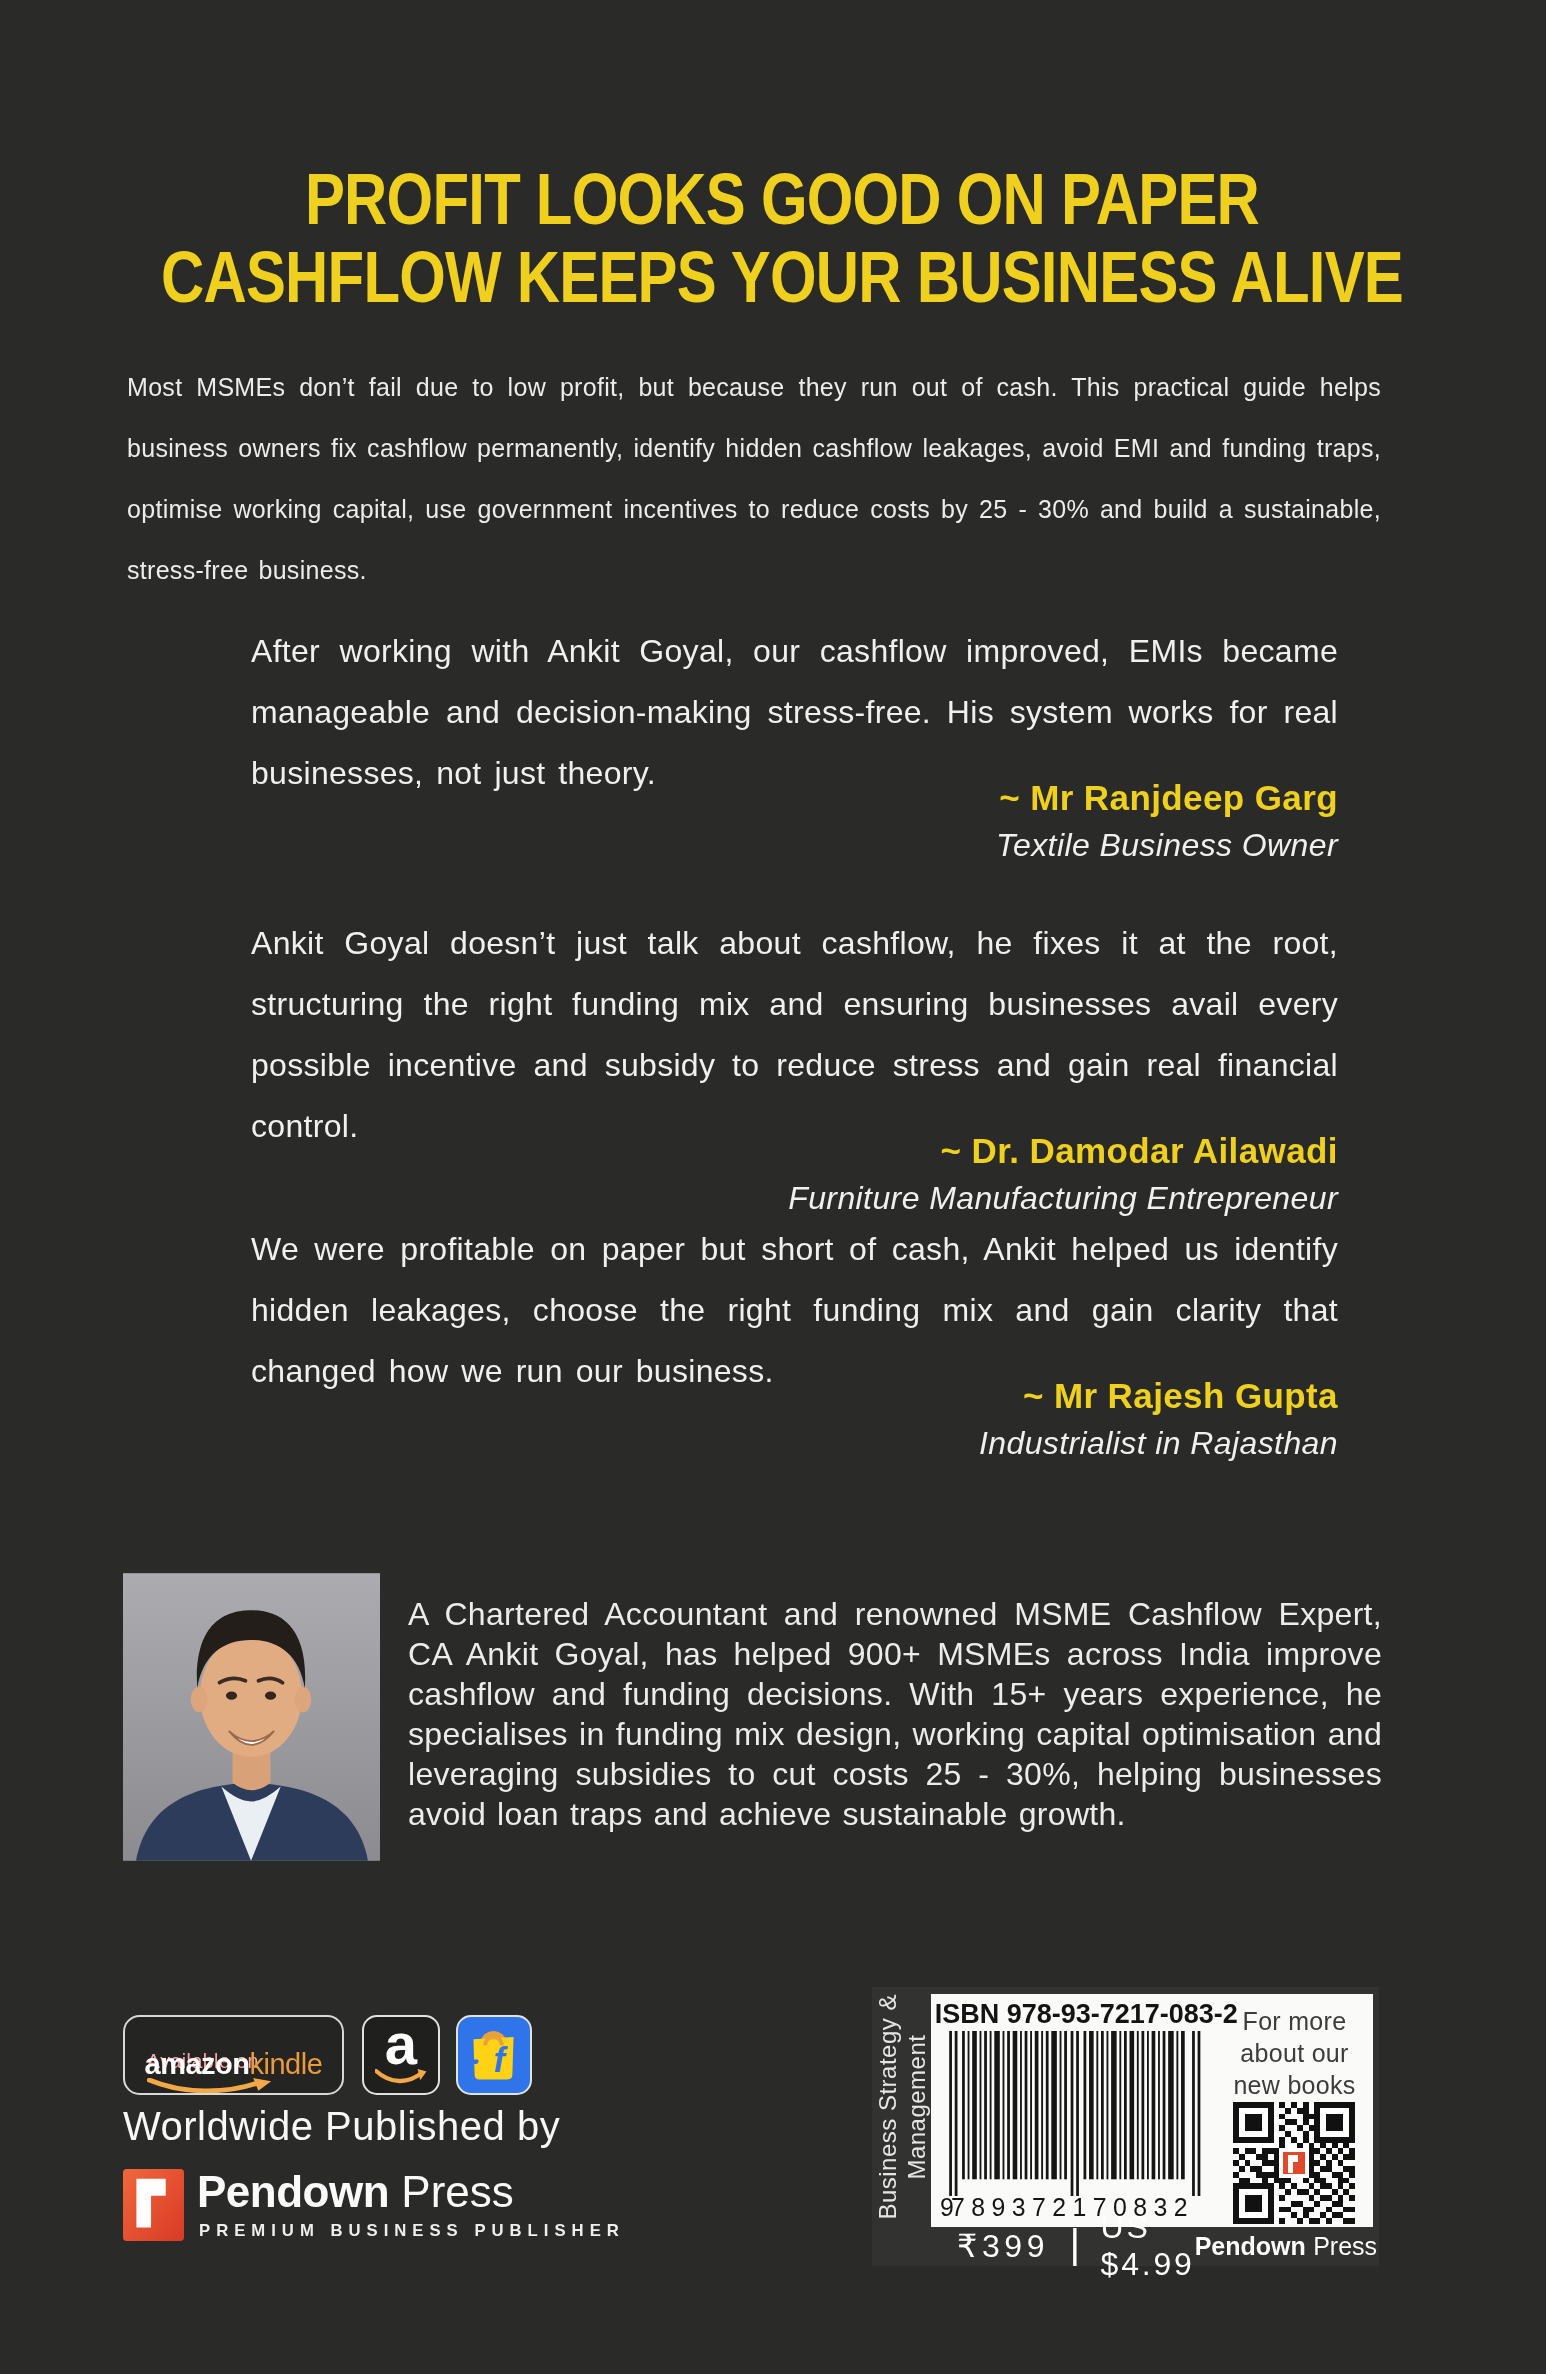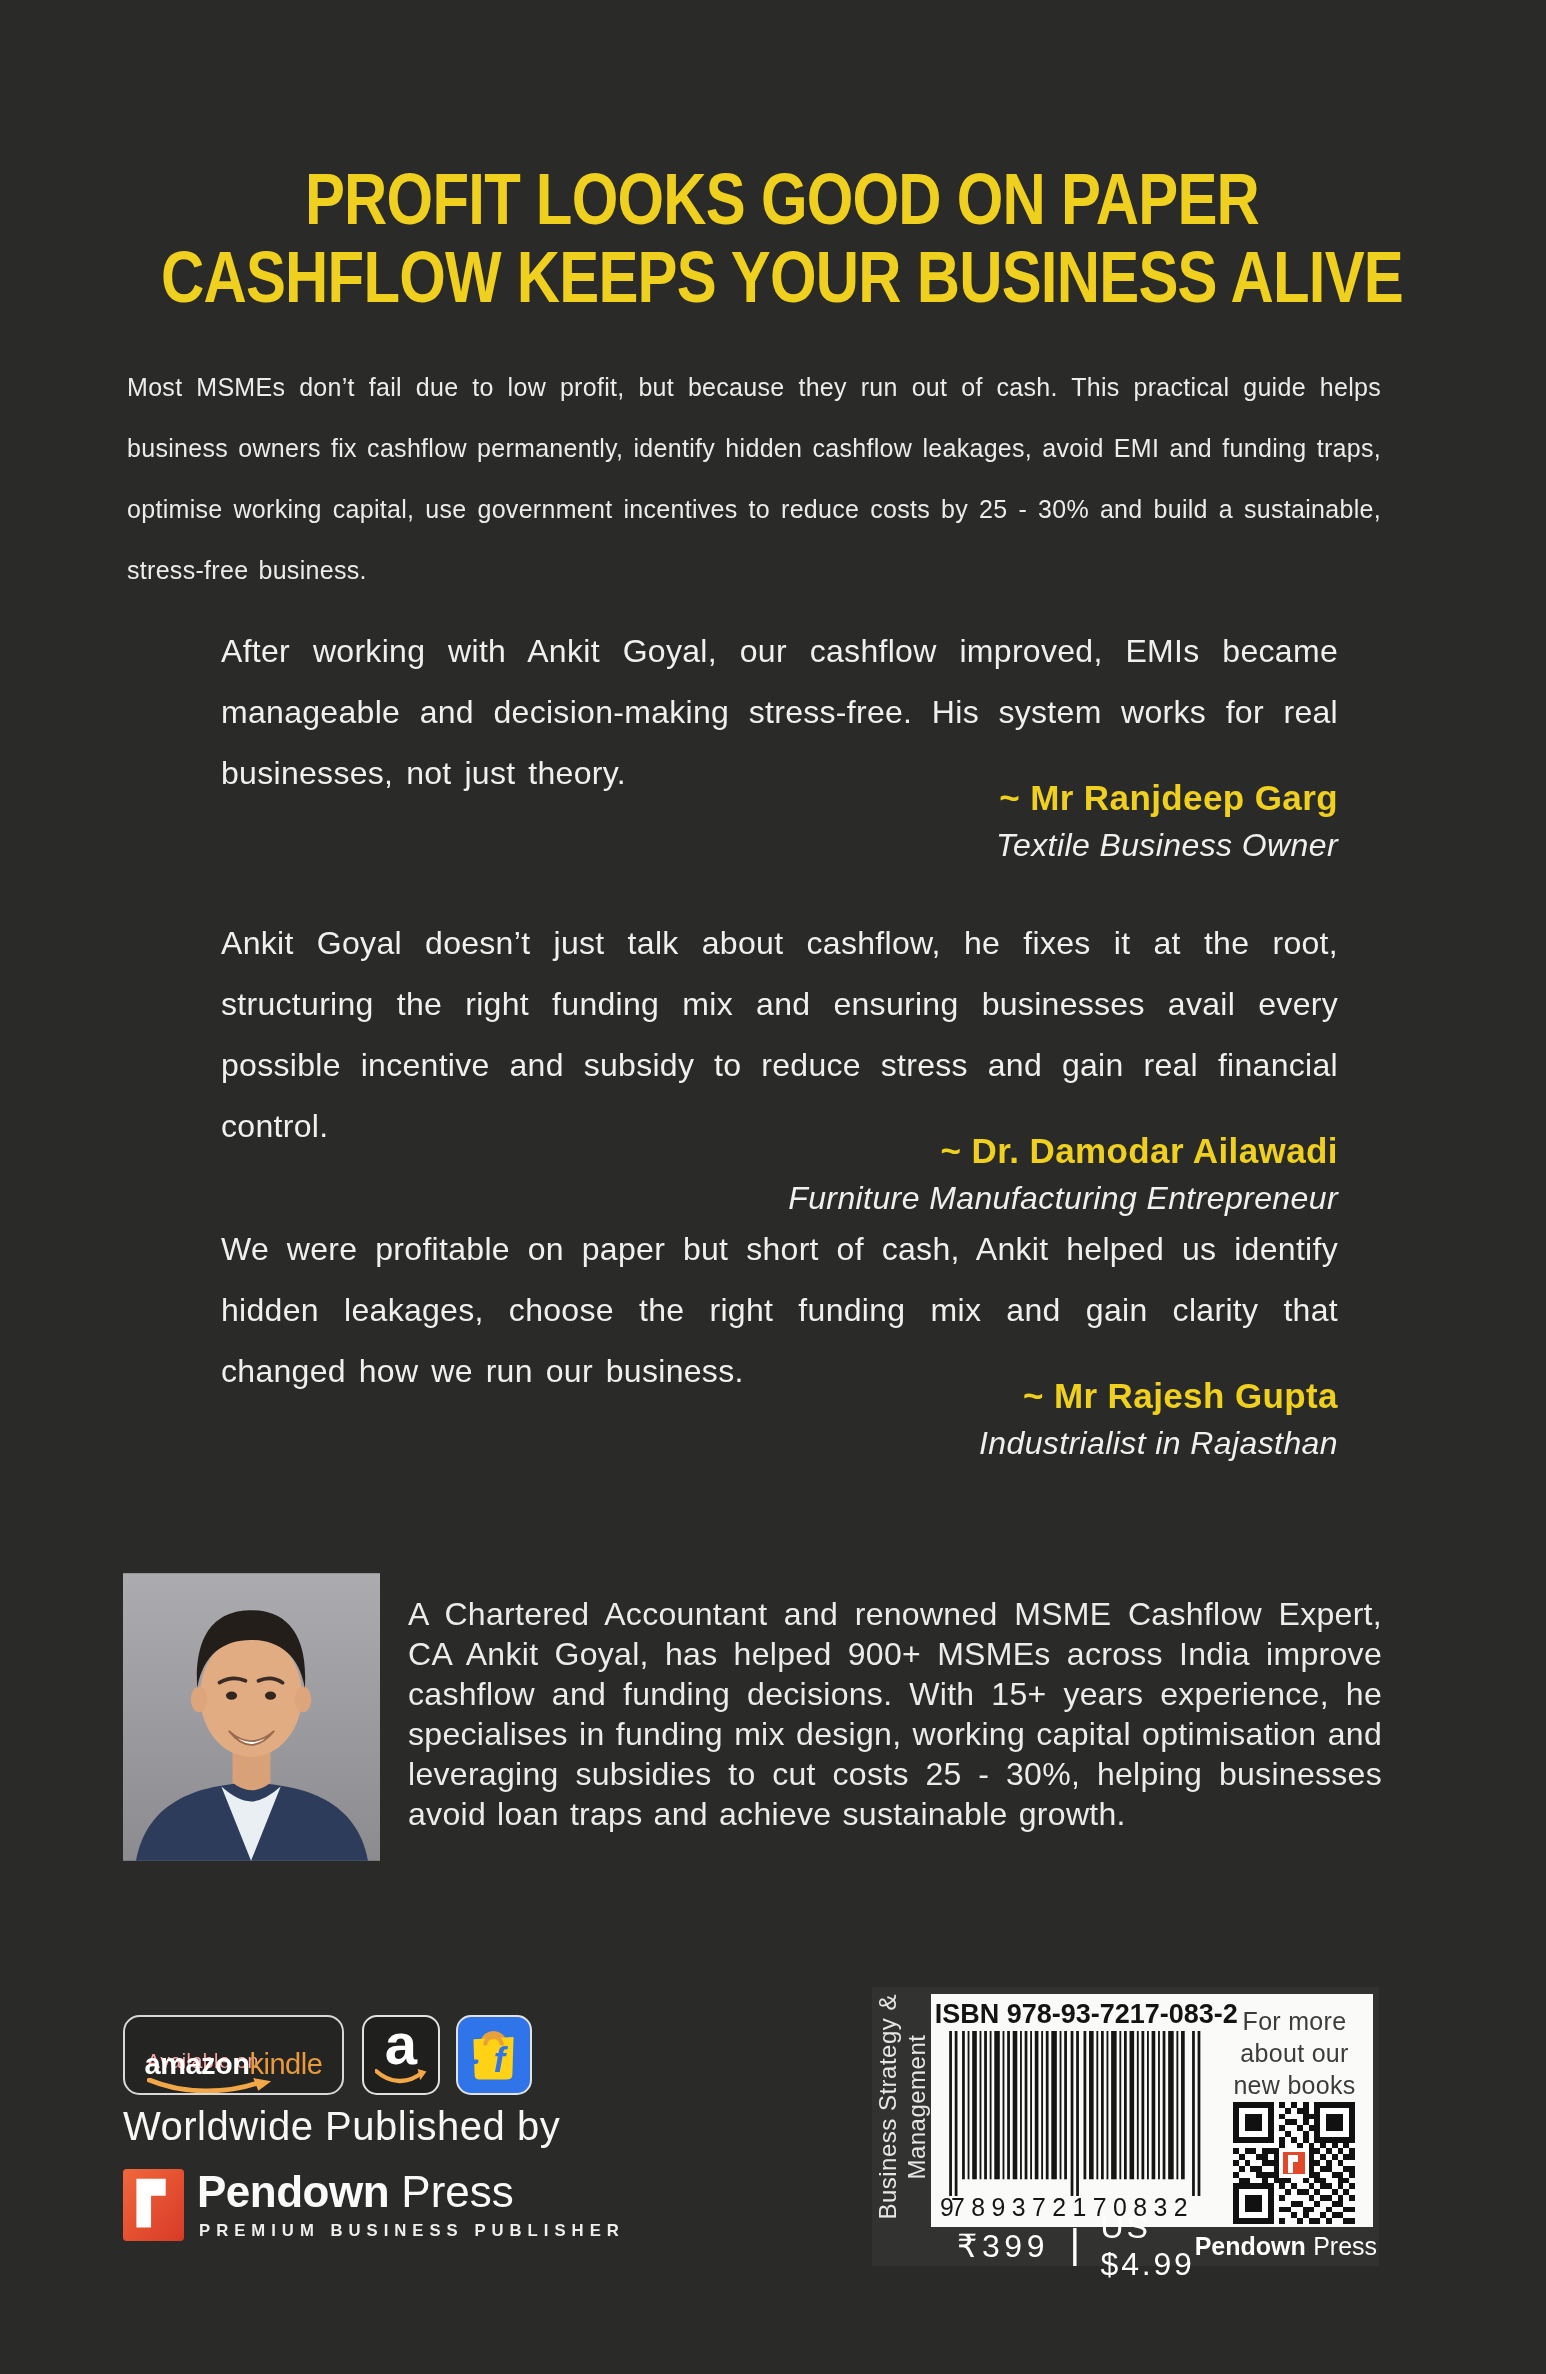--- a/index.html
+++ b/index.html
@@ -14,21 +14,21 @@
   .title-line{font-size:73px;font-weight:700;line-height:78px;white-space:nowrap;
     transform:scaleX(0.82);transform-origin:50% 50%;letter-spacing:-0.9px;}
   
   .intro{position:absolute;left:127px;top:332px;width:1254px;
     font-size:25px;line-height:61px;color:#ECECEC;text-align:justify;
     letter-spacing:0.3px;word-spacing:2.8px;}
   
   .testimonial{position:absolute;left:221px;width:1117px;}
   .t1{top:621px;} .t2{top:913px;} .t3{top:1219px;}
   .quote{font-size:32px;line-height:61px;color:#F0F0F0;text-align:justify;
-    letter-spacing:0.3px;word-spacing:3.7px;}
+    letter-spacing:0.3px;word-spacing:3.7px;margin-left:30px;}
   .attr{margin-top:-28px;text-align:right;color:#EFD01F;font-size:35px;line-height:43px;
     font-weight:700;letter-spacing:0.4px;}
   .role{margin-top:5.6px;text-align:right;color:#F0F0F0;font-size:32px;line-height:41px;
     font-style:italic;letter-spacing:0.4px;}
   
   .author-photo{position:absolute;left:123px;top:1573px;width:257px;height:288px;overflow:hidden;}
   .bio{position:absolute;left:408px;top:1562px;width:974px;
     font-size:32px;line-height:40px;color:#ECECEC;text-align:justify;
     letter-spacing:0.3px;word-spacing:1.9px;}
   

